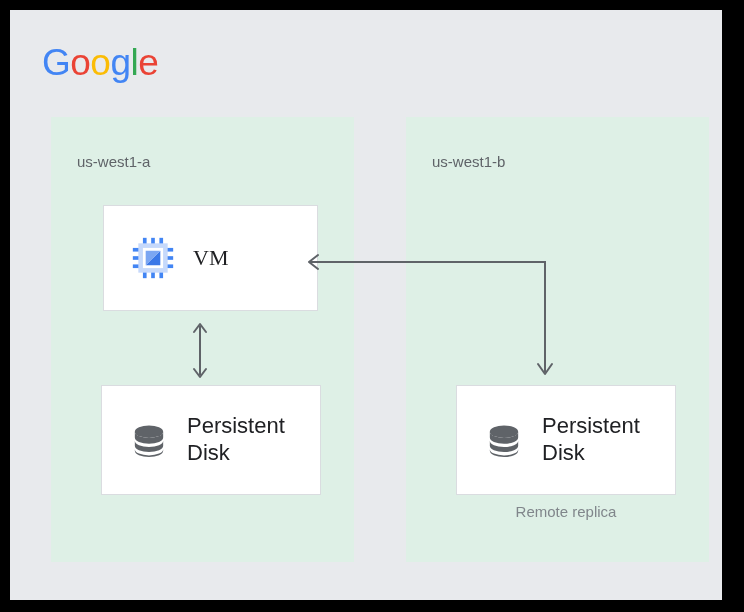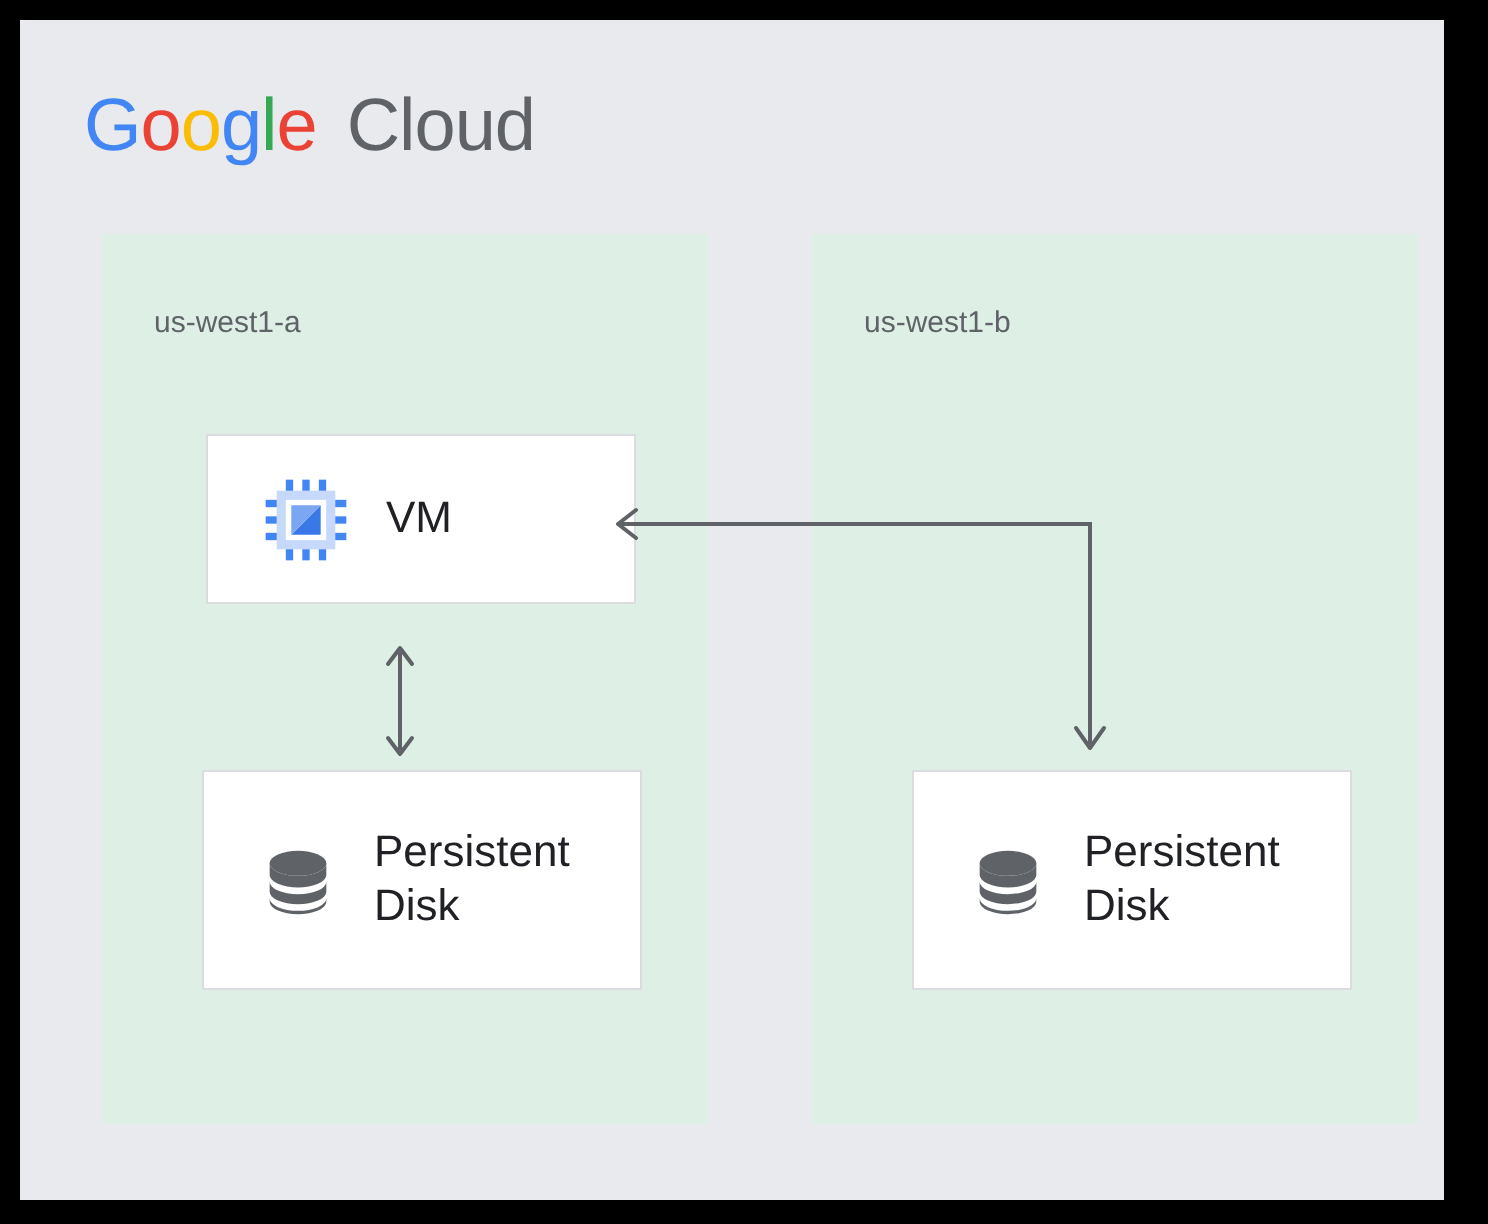--- a/index.html
+++ b/index.html
@@ -86,21 +86,21 @@
     padding-left: 27px;
   }
   .node-label {
     font-size: 22px;
     color: #202124;
     line-height: 1.22;
     margin-left: 18px;
     white-space: pre-line;
   }
 
-  .node.vm       { left: 52px;  top: 100px;  width: 215px; height: 85px; }
+  .node.vm       { left: 52px;  top: 88px;  width: 215px; height: 106px; font-family: Liberation Serif, serif; }
   .node.disk-a   { left: 50px;  top: 268px; width: 220px; height: 110px; }
   .node.disk-b   { left: 50px;  top: 268px; width: 220px; height: 110px; }
 
   .caption {
     position: absolute;
     left: 50px;
     top: 386px;
     width: 220px;
     text-align: center;
     font-size: 15px;
@@ -129,21 +129,20 @@
 
     <div class="brand">
       <span class="logo-letters">
         <span style="color: rgb(66, 133, 244);">G</span>
           <span style="color: rgb(234, 67, 53);">o</span>
           <span style="color: rgb(251, 188, 5);">o</span>
           <span style="color: rgb(66, 133, 244);">g</span>
           <span style="color: rgb(52, 168, 83);">l</span>
           <span style="color: rgb(234, 67, 53);">e</span>
       </span>
-      <span class="cloud-word">Cloud</span>
     </div>
 
     <div class="zone left">
       <div class="zone-label">us-west1-a</div>
 
       <div class="node vm">
         <svg class="icon-cpu" viewBox="0 0 48 48">
           <g fill="#4285F4">
             <rect x="13" y="2" width="4" height="7"></rect>
             <rect x="22" y="2" width="4" height="7"></rect>
@@ -189,20 +188,21 @@
             <ellipse cx="24" cy="14" rx="17" ry="7.5"></ellipse>
             <path d="M7 14 v7 a17 7.5 0 0 0 34 0 v-7 a17 7.5 0 0 1 -34 0 z"></path>
             <path d="M7 25 v6 a17 7.5 0 0 0 34 0 v-6 a17 7.5 0 0 1 -34 0 z"></path>
             <path d="M7 35 v2 a17 7.5 0 0 0 34 0 v-2 a17 7.5 0 0 1 -34 0 z"></path>
           </g>
         </svg>
         <div class="node-label">Persistent
 Disk</div>
       </div>
 
+      <div class="caption">Remote replica</div>
     </div>
 
     <svg class="connectors" viewBox="0 0 712 590">
 
       <g stroke="#5F6368" stroke-width="2" fill="none">
         <line x1="190" y1="316" x2="190" y2="365"></line>
         <polyline points="184,322 190,314 196,322" stroke-linecap="round" stroke-linejoin="round"></polyline>
         <polyline points="184,359 190,367 196,359" stroke-linecap="round" stroke-linejoin="round"></polyline>
       </g>
 

